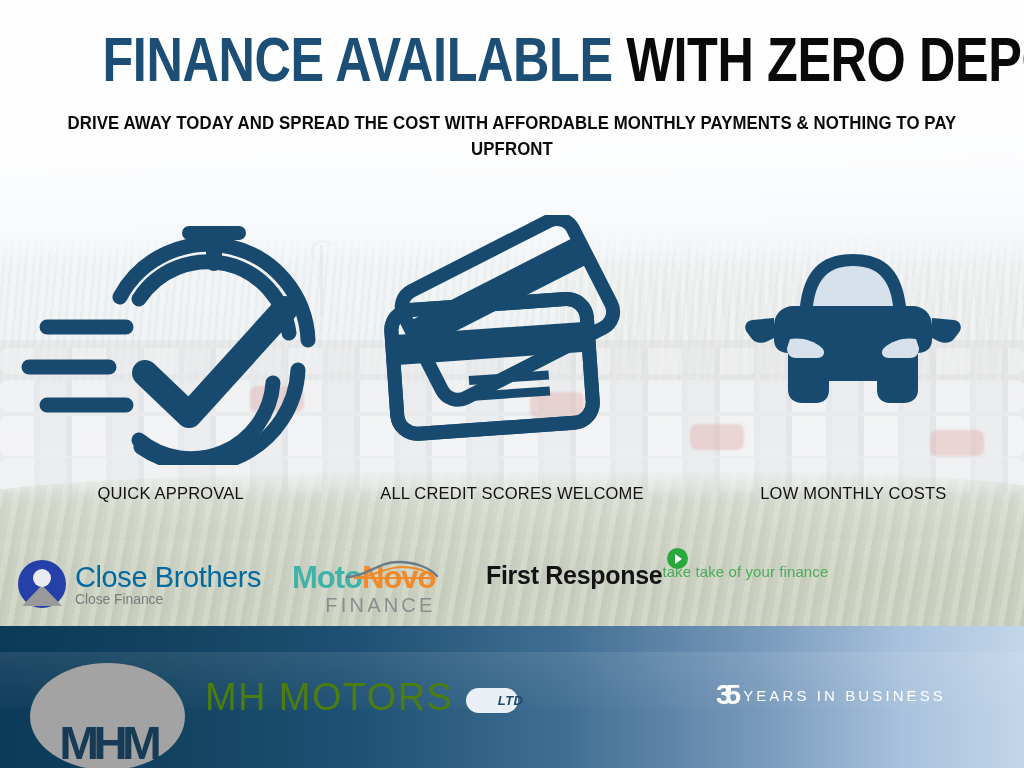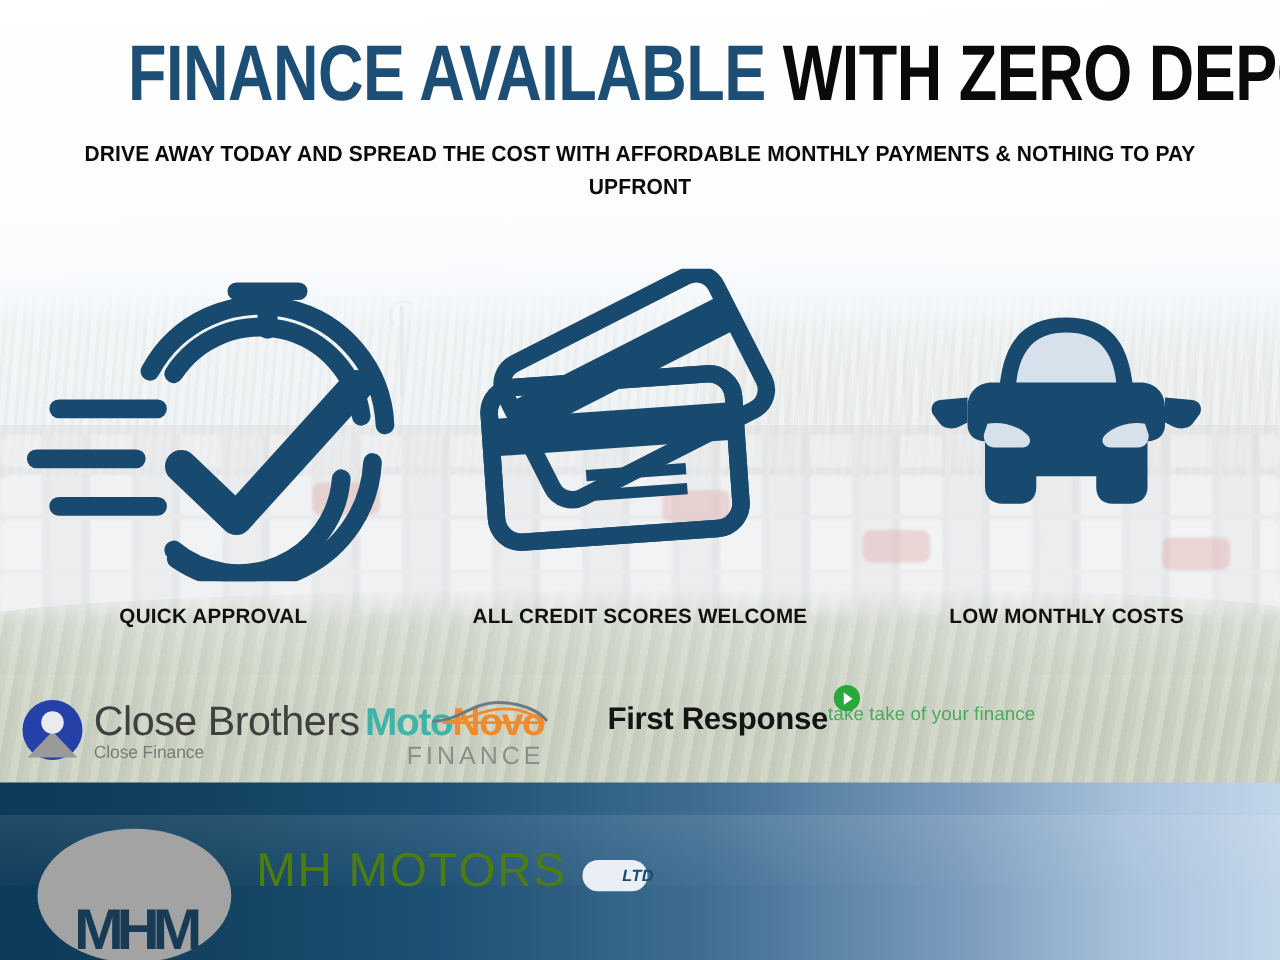--- a/index.html
+++ b/index.html
@@ -204,21 +204,21 @@
   .feature-icon {
     height: 260px;
     display: flex;
     align-items: center;
     justify-content: center;
   }
   .feature-label {
     margin-top: 14px;
     color: #111111;
     font-size: 16.5px;
-    font-weight: 700;
+    font-weight: 400;
     letter-spacing: 0.2px;
     white-space: nowrap;
   }
 
   
   .logos {
     position: absolute;
     left: 0; top: 556px;
     width: 1024px;
     height: 66px;
@@ -249,22 +249,22 @@
   .cb-mount {
     position: absolute;
     left: 4px; bottom: 2px;
     width: 0; height: 0;
     border-left: 20px solid transparent;
     border-right: 20px solid transparent;
     border-bottom: 21px solid #9a9a9a;
   }
   .cb-text { line-height: 1.04; }
   .cb-name {
-    color: #404040;
-    font-size: 33px;
+    color: #0369a1;
+    font-size: 29px;
     font-weight: 400;
     letter-spacing: -0.4px;
   }
   .cb-sub {
     color: #7b7b7b;
     font-size: 14px;
     font-weight: 400;
     letter-spacing: -0.1px;
   }
 
@@ -571,14 +571,18 @@
   <div class="mhm-oval">
     <span class="mhm-letters">MHM</span>
   </div>
 
   <div class="brandname">MH MOTORS</div>
 
   <div class="ltd-pill">
     <span>LTD</span>
   </div>
 
+  <div class="years">
+    <span class="years-num">35</span>
+    <span class="years-text">YEARS IN BUSINESS</span>
+  </div>
 
 </div>
 
 </body></html>

